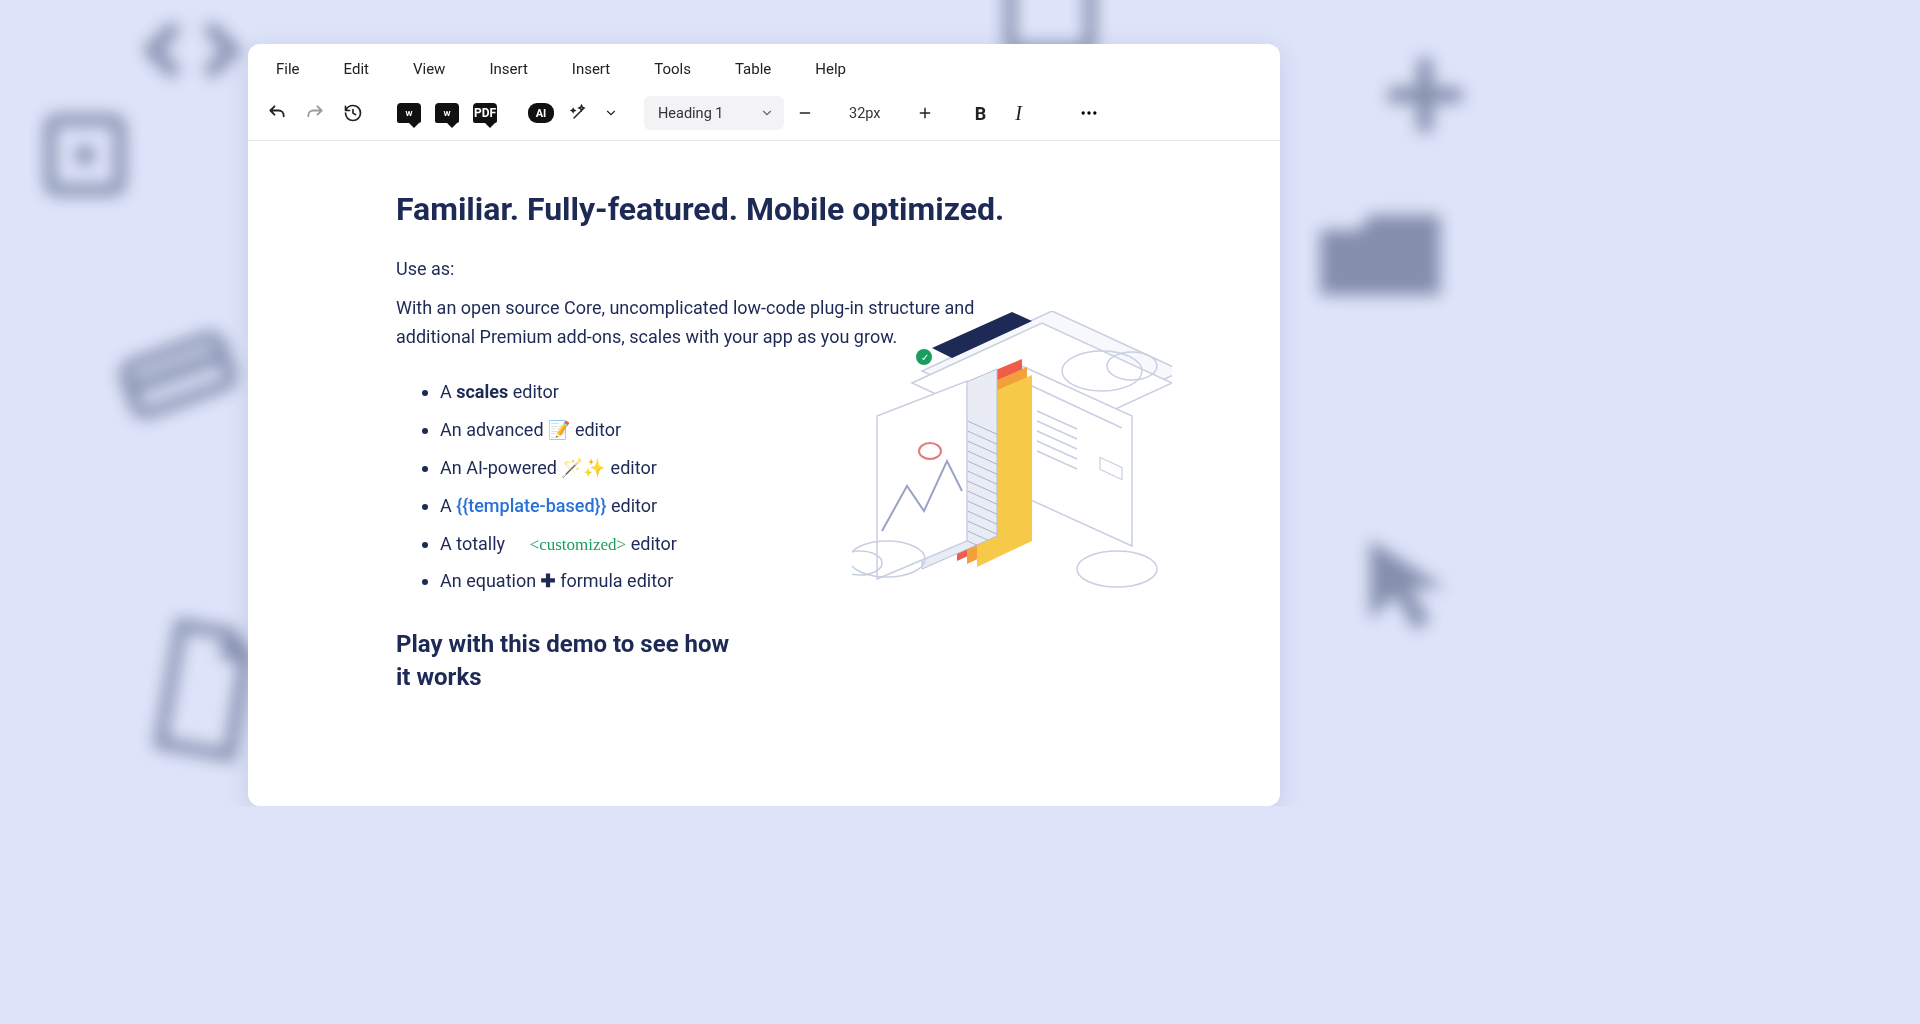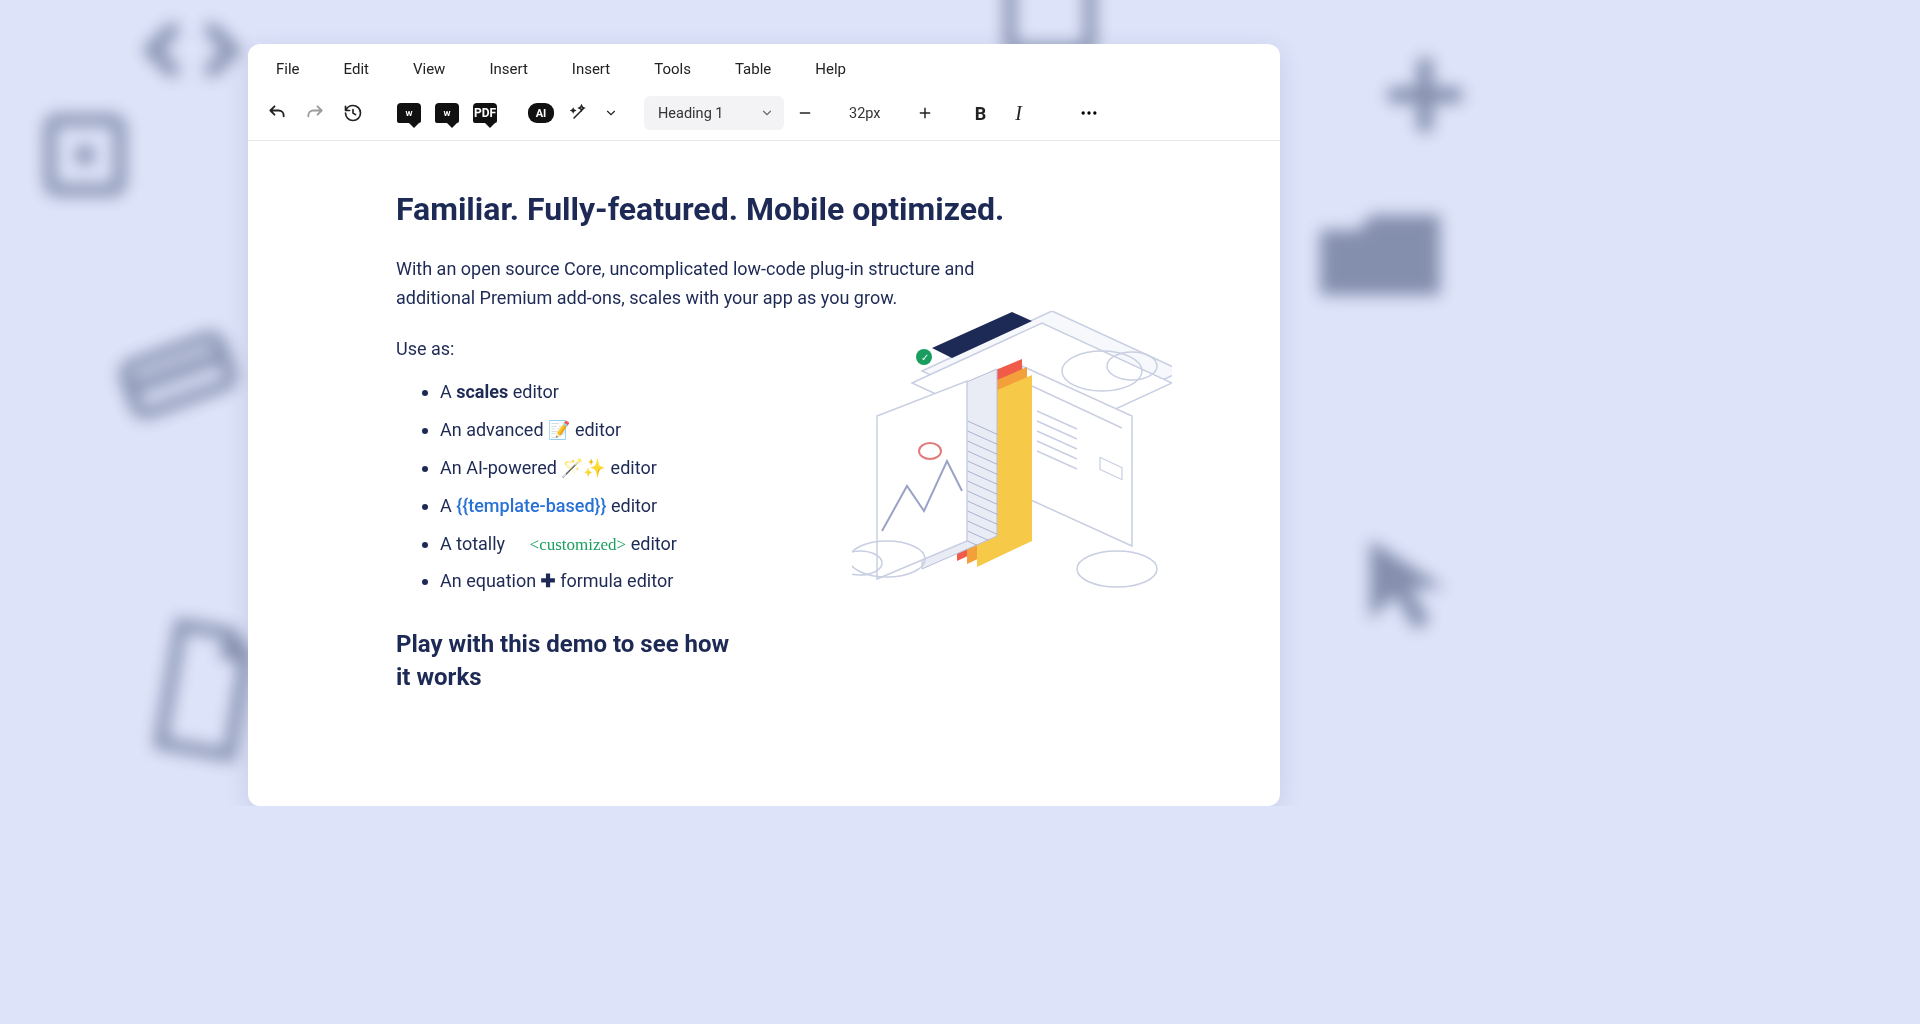--- a/index.html
+++ b/index.html
@@ -283,22 +283,22 @@
       <svg width="20" height="20" viewBox="0 0 24 24">
           <circle cx="5" cy="12" r="2"></circle>
           <circle cx="12" cy="12" r="2"></circle>
           <circle cx="19" cy="12" r="2"></circle>
         </svg>
     </div>
   </div>
 
   <div class="content-area">
     <h1 class="content-heading">Familiar. Fully-featured. Mobile optimized.</h1>
+    <p class="content-para" style="margin-bottom:10px">Use as:</p>
     <p class="content-para">With an open source Core, uncomplicated low-code plug-in structure and additional Premium add-ons, scales with your app as you grow.</p>
-    <p class="content-para" style="margin-bottom:10px">Use as:</p>
     <ul class="content-list">
       <li><span>A </span><strong>scales</strong><span> editor</span></li>
       <li><span>An advanced </span><span>📝</span><span> editor</span></li>
       <li><span>An AI-powered </span><span>🪄✨</span><span> editor</span></li>
       <li><span>A </span><span class="tpl-blue">{{template-based}}</span><span> editor</span></li>
       <li><span>A totally </span><span class="tpl-green">&lt;customized&gt;</span><span> editor</span></li>
       <li><span>An equation </span><strong>✚</strong><span> formula editor</span></li>
     </ul>
     <h2 class="content-subheading">Play with this demo to see how it works</h2>
 

